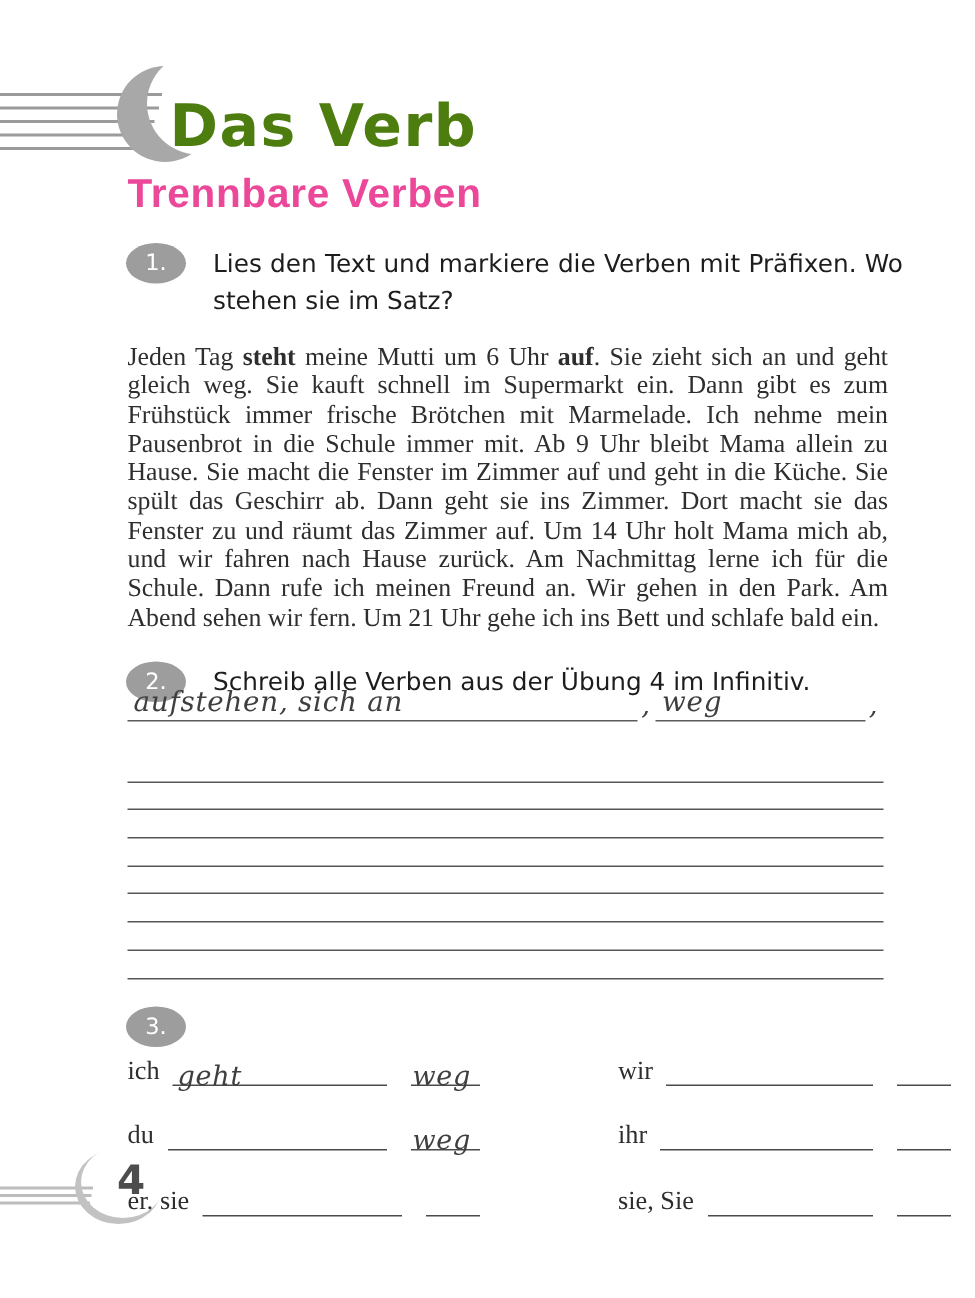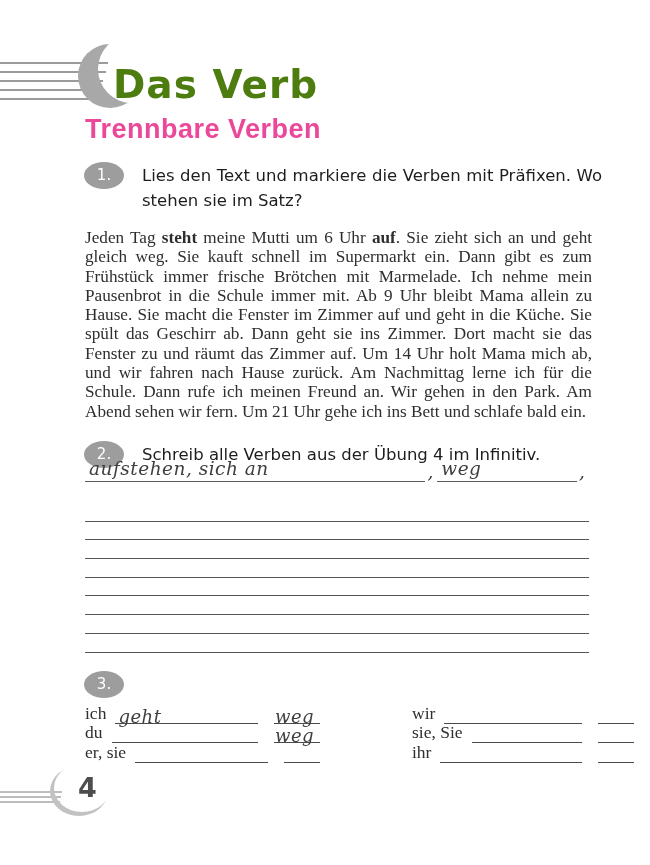--- a/index.html
+++ b/index.html
@@ -76,21 +76,21 @@
   .answer-row .seg1 { flex: 2.5; }
   .answer-row .seg2 { flex: 1; }
   .answer-row .comma {
     font-family: "DejaVu Serif", serif; font-style: italic;
     color: #3f3f3f; padding: 0 4px 0 2px; font-size: 18.5px;
   }
   #blank-lines { position: absolute; left: 85px; top: 503px; width: 504px; }
   .blank-line { height: 18.7px; border-bottom: 1.3px solid #565656; }
 
   
-  .conj-col { position: absolute; display: flex; flex-direction: column; }
+  .conj-col { position: absolute; display: flex; flex-direction: column; gap: 24px; }
   .conj-col.left  { left: 85px;  top: 705px; width: 235px; }
   .conj-col.right { left: 412px; top: 705px; width: 222px; }
   .conj-row {
     display: flex; align-items: flex-end; height: 19.5px;
     font-family: "Liberation Serif", serif; font-size: 17.5px; color: #2e2e2e;
   }
   .conj-row .pronoun { flex: none; padding-bottom: 1px; }
   .conj-row .fill {
     border-bottom: 1.5px solid #4a4a4a;
     height: 17px; display: inline-block;
@@ -183,26 +183,26 @@
   </div>
 </div>
 
 <div class="conj-col right">
   <div class="conj-row">
     <span class="pronoun">wir</span>
     <span class="fill stem"><span class="hand"></span></span>
     <span class="fill particle short"><span class="hand"></span></span>
   </div>
   <div class="conj-row">
+    <span class="pronoun">ihr</span>
+    <span class="fill stem"><span class="hand"></span></span>
+    <span class="fill particle short"><span class="hand"></span></span>
+  </div>
+  <div class="conj-row">
     <span class="pronoun">sie, Sie</span>
-    <span class="fill stem"><span class="hand"></span></span>
-    <span class="fill particle short"><span class="hand"></span></span>
-  </div>
-  <div class="conj-row">
-    <span class="pronoun">ihr</span>
     <span class="fill stem"><span class="hand"></span></span>
     <span class="fill particle short"><span class="hand"></span></span>
   </div>
 </div>
 
 <div>
   <div class="ftr-line" style="top:791px; width:62px;"></div>
   <div class="ftr-line" style="top:796px; width:61px;"></div>
   <div class="ftr-line" style="top:801px; width:60px;"></div>
   <svg id="footer-crescent" width="64" height="54" viewBox="0 0 64 54">

